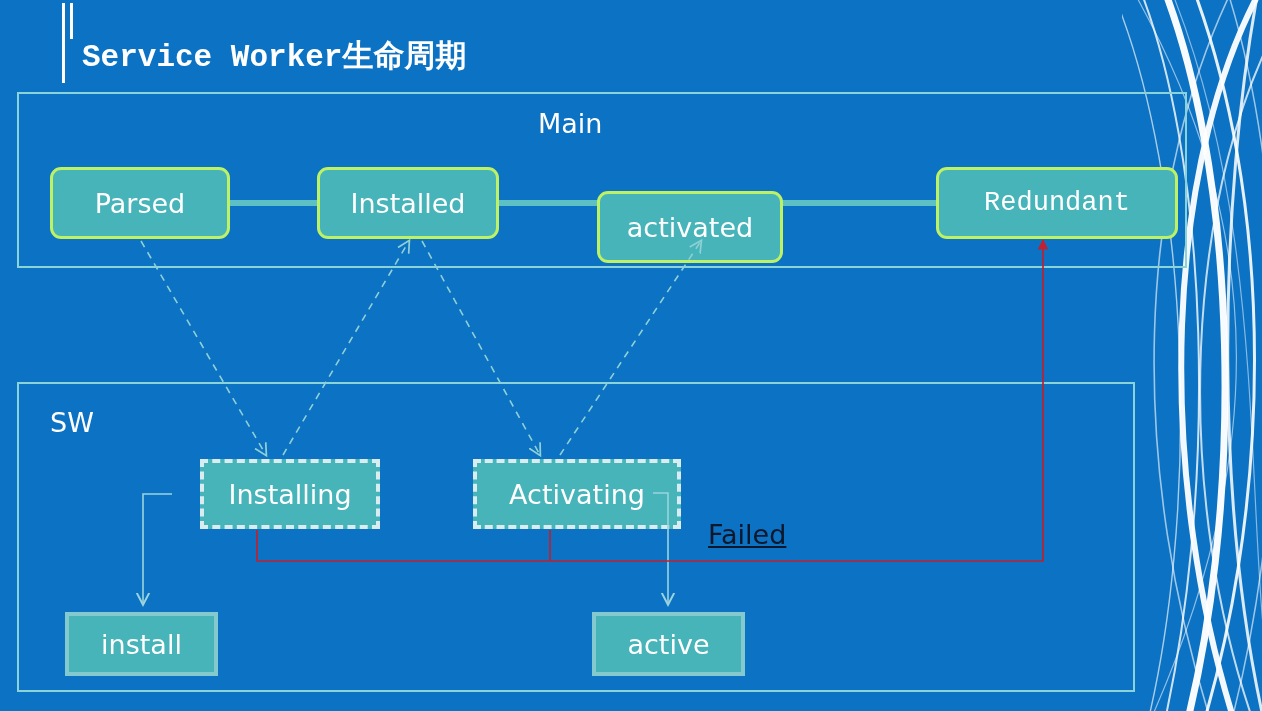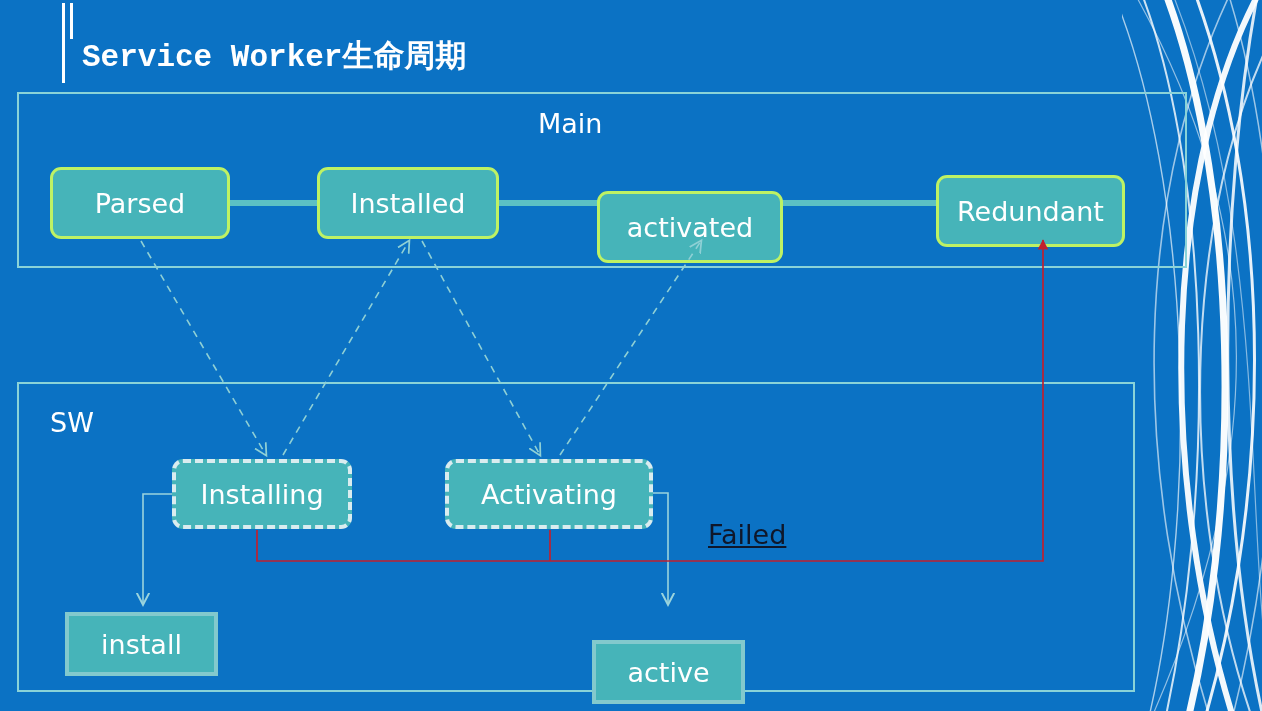--- a/index.html
+++ b/index.html
@@ -36,31 +36,31 @@
   #sw-label{left:50px;top:409px;}
 
   
   .node{
     position:absolute;box-sizing:border-box;
     background:#46b4b9;color:#ffffff;
     display:flex;align-items:center;justify-content:center;
     font-size:27px;line-height:1;white-space:nowrap;
   }
   .node.rounded{border:3px solid #bef264;border-radius:11px;}
-  .node.dashed{border:4px dashed #d9ecef;border-radius:11px;}
+  .node.dashed{border:4px dashed #d9ecef;border-radius:0;margin-left:28px;}
   .node.square{border:4px solid #83c9cd;border-radius:0;}
 
   #node-parsed    {left:50px; top:167px;width:180px;height:72px;}
   #node-installed {left:317px;top:167px;width:182px;height:72px;}
   #node-activated {left:597px;top:167px;width:186px;height:72px;margin-top:24px;}
-  #node-redundant {left:936px;top:175px;width:189px;height:72px;}
+  #node-redundant {left:936px;top:167px;width:242px;height:72px;font-family:Liberation Mono, monospace;}
   #node-installing{left:172px;top:459px;width:180px;height:70px;}
   #node-activating{left:445px;top:459px;width:208px;height:70px;}
   #node-install   {left:65px; top:612px;width:153px;height:64px;}
-  #node-active    {left:592px;top:612px;width:153px;height:64px;margin-top:28px;}
+  #node-active    {left:592px;top:612px;width:153px;height:64px;}
 
   
   .hconn{position:absolute;height:6px;background:#5cc0c4;}
   #conn-1{left:228px;top:200px;width:92px;}
   #conn-2{left:497px;top:200px;width:103px;}
   #conn-3{left:781px;top:200px;width:158px;}
 
   
   #failed-label{
     position:absolute;left:708px;top:521px;

